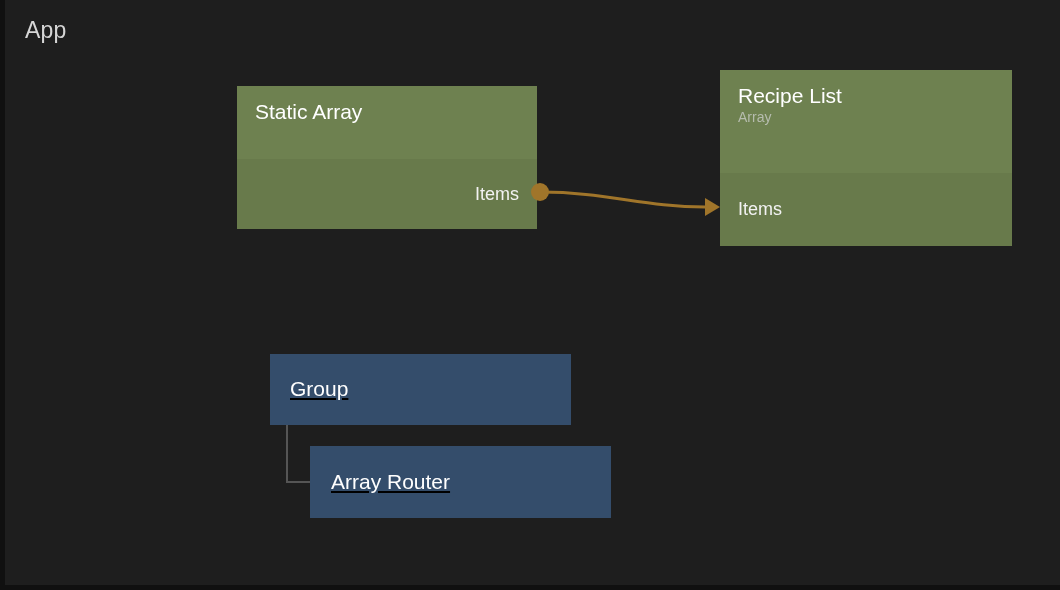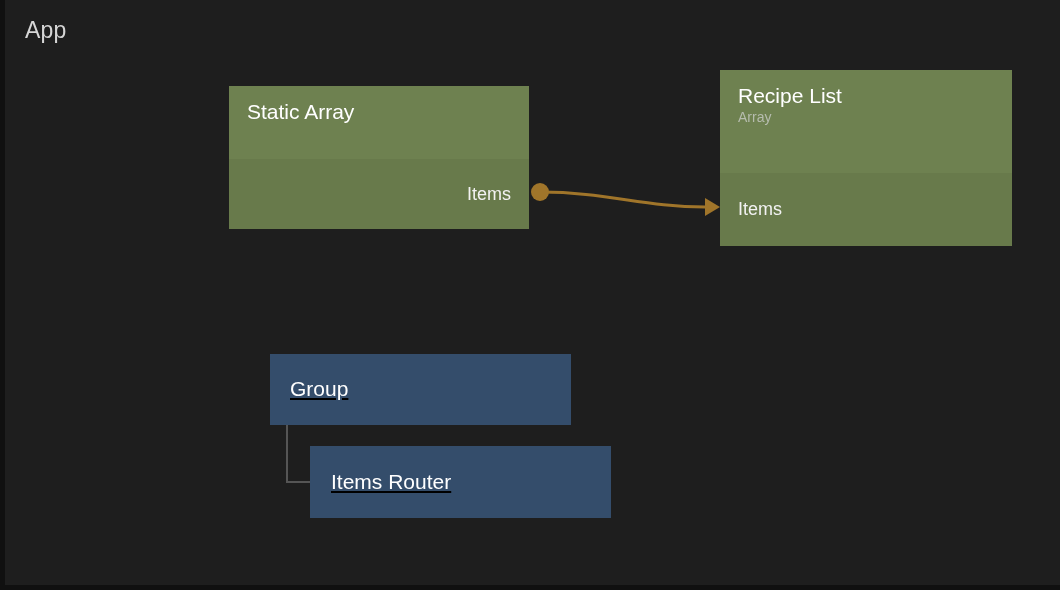--- a/index.html
+++ b/index.html
@@ -83,21 +83,21 @@
   
   .node.green .node-header { background: #6e8150; }
   .node.green .node-body   { background: #687a4b; }
 
   
   .node.blue { background: #344d6b; }
   .node.blue .node-header { background: transparent; text-decoration: underline; }
 
   
   #node-static-array {
-    left: 224px; top: 86px; width: 300px; height: 143px;
+    left: 232px; top: 86px; width: 300px; height: 143px;
   }
   #node-static-array .node-header { height: 73px; }
   #node-static-array .node-body   { height: 70px; }
   #node-static-array .port-row    { height: 70px; }
 
   #node-recipe-list {
     left: 707px; top: 70px; width: 300px; height: 176px; padding-left: 8px;
   }
   #node-recipe-list .node-header { height: 103px; }
   #node-recipe-list .node-body   { height: 73px; }
@@ -174,21 +174,21 @@
   <div class="node blue" id="node-group">
     <div class="node-header">
       <div class="node-title">Group</div>
     </div>
   </div>
 
   <div id="tree-connector"></div>
 
   <div class="node blue" id="node-page-router">
     <div class="node-header">
-      <div class="node-title">Items Router</div>
+      <div class="node-title">Array Router</div>
     </div>
   </div>
 
   <svg id="wires" viewBox="0 0 1060 590">
     <g>
       <path d="M 536 192 C 600 192, 640 207, 700 207" fill="none" stroke="#a0752a" stroke-width="3"></path>
       <polygon points="700,198 715,207 700,216" fill="#a0752a"></polygon>
       <circle cx="535" cy="192" r="9" fill="#a0752a"></circle>
     </g>
   </svg>

